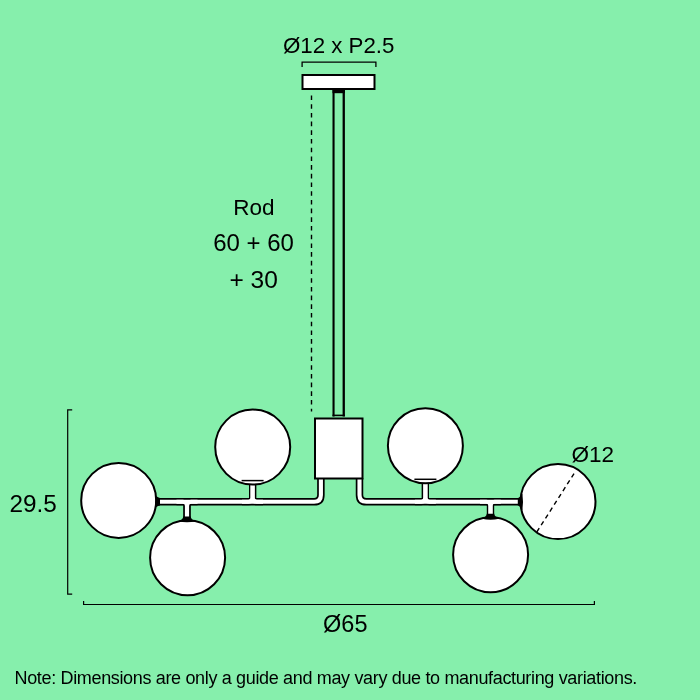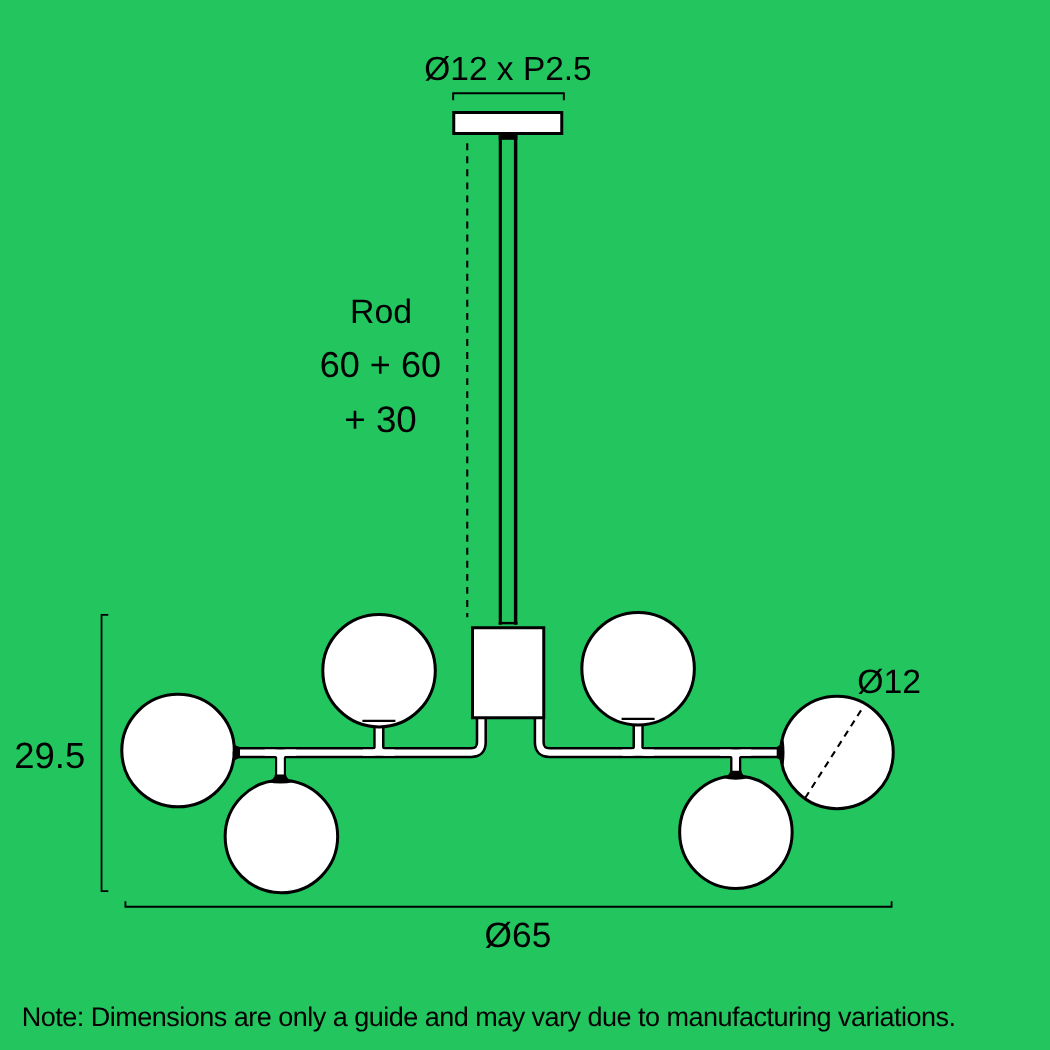--- a/index.html
+++ b/index.html
@@ -1,16 +1,16 @@
 <!DOCTYPE html>
 <html><head>
 <meta charset="utf-8">
 <style>
   html,body{margin:0;padding:0;background:#fff;}
-  #page{width:700px;height:700px;position:relative;background:#22c55e;overflow:hidden;}
+  #page{width:700px;height:700px;position:relative;background:#86efac;overflow:hidden;}
   svg{position:absolute;top:0;left:0;}
   text{font-family:"Liberation Sans",sans-serif;fill:#000;}
 </style>
 </head>
 <body>
 <div id="page">
 <svg width="700" height="700" viewBox="0 0 700 700">
 
   <text x="338.7" y="53" font-size="22.3" text-anchor="middle">Ø12 x P2.5</text>
   <path d="M301.5,62.2 H376.5 M302.1,62.2 V66.9 M375.9,62.2 V66.9" stroke="#000" stroke-width="1.3" fill="none"></path>

